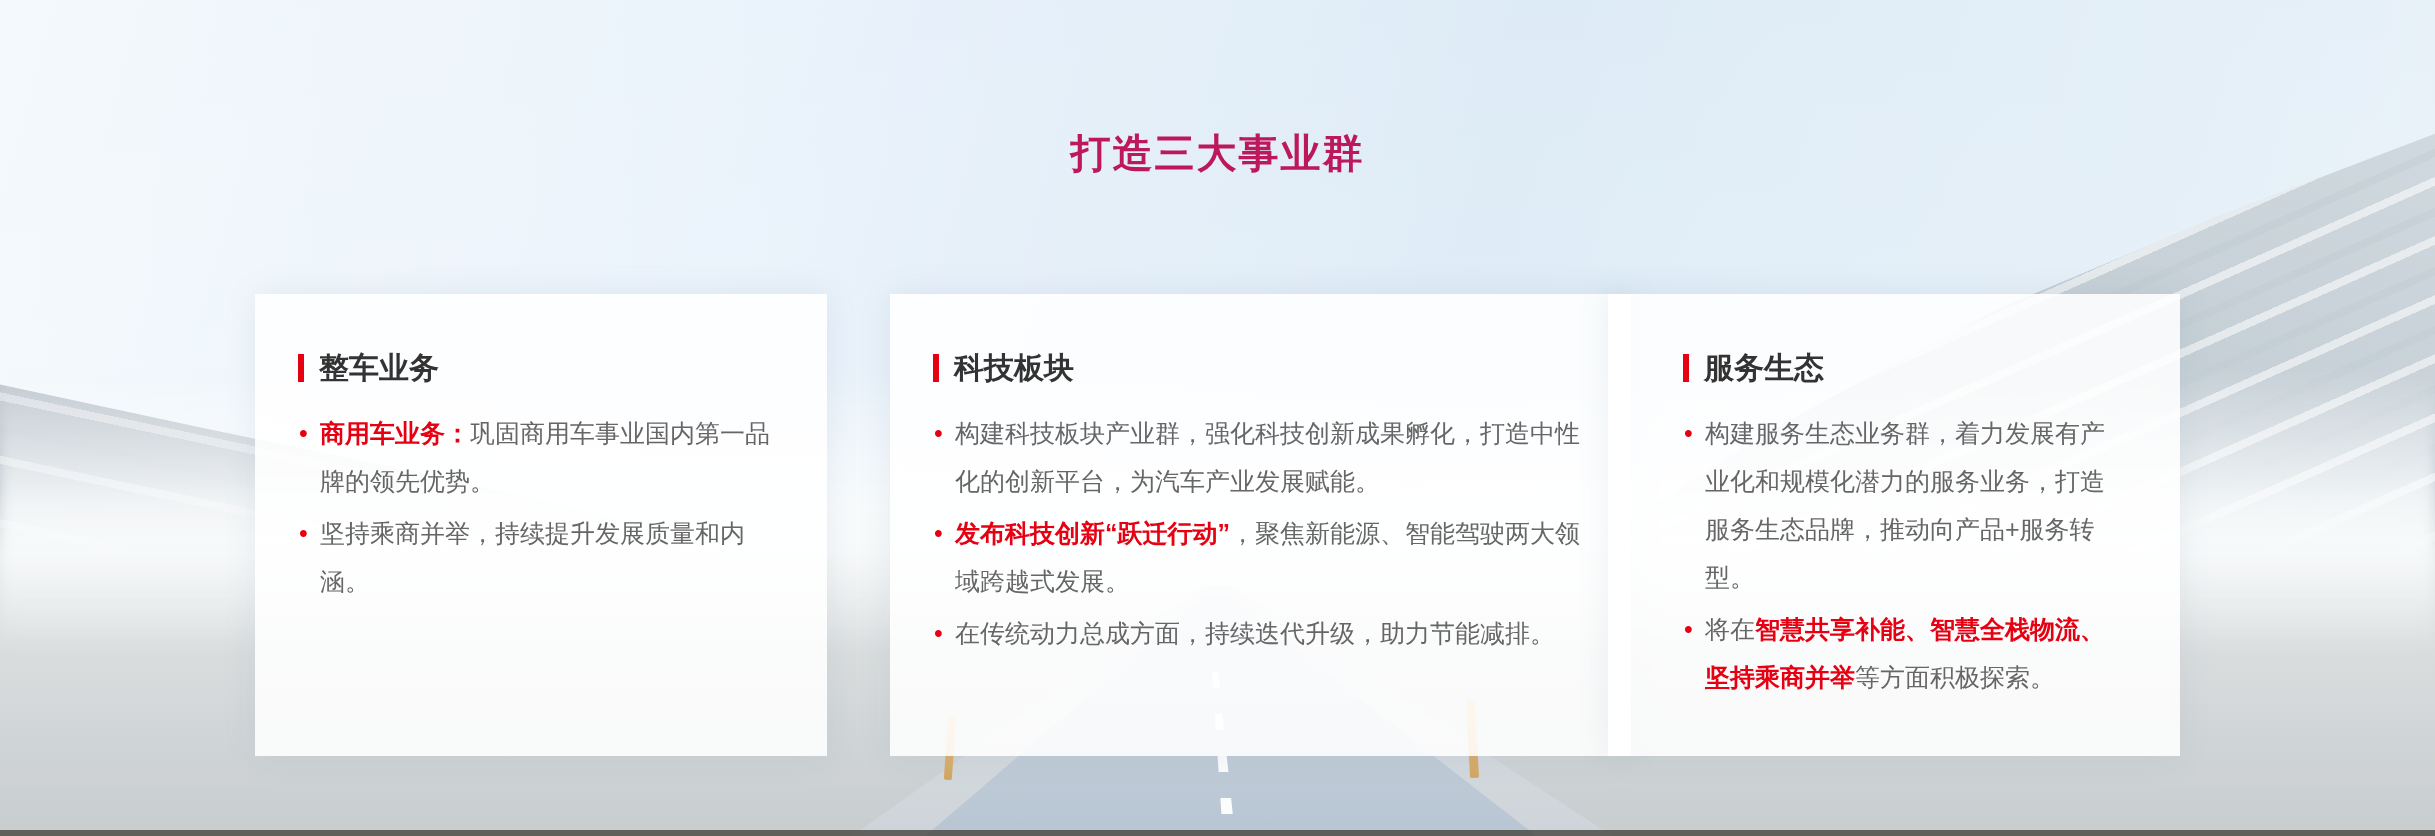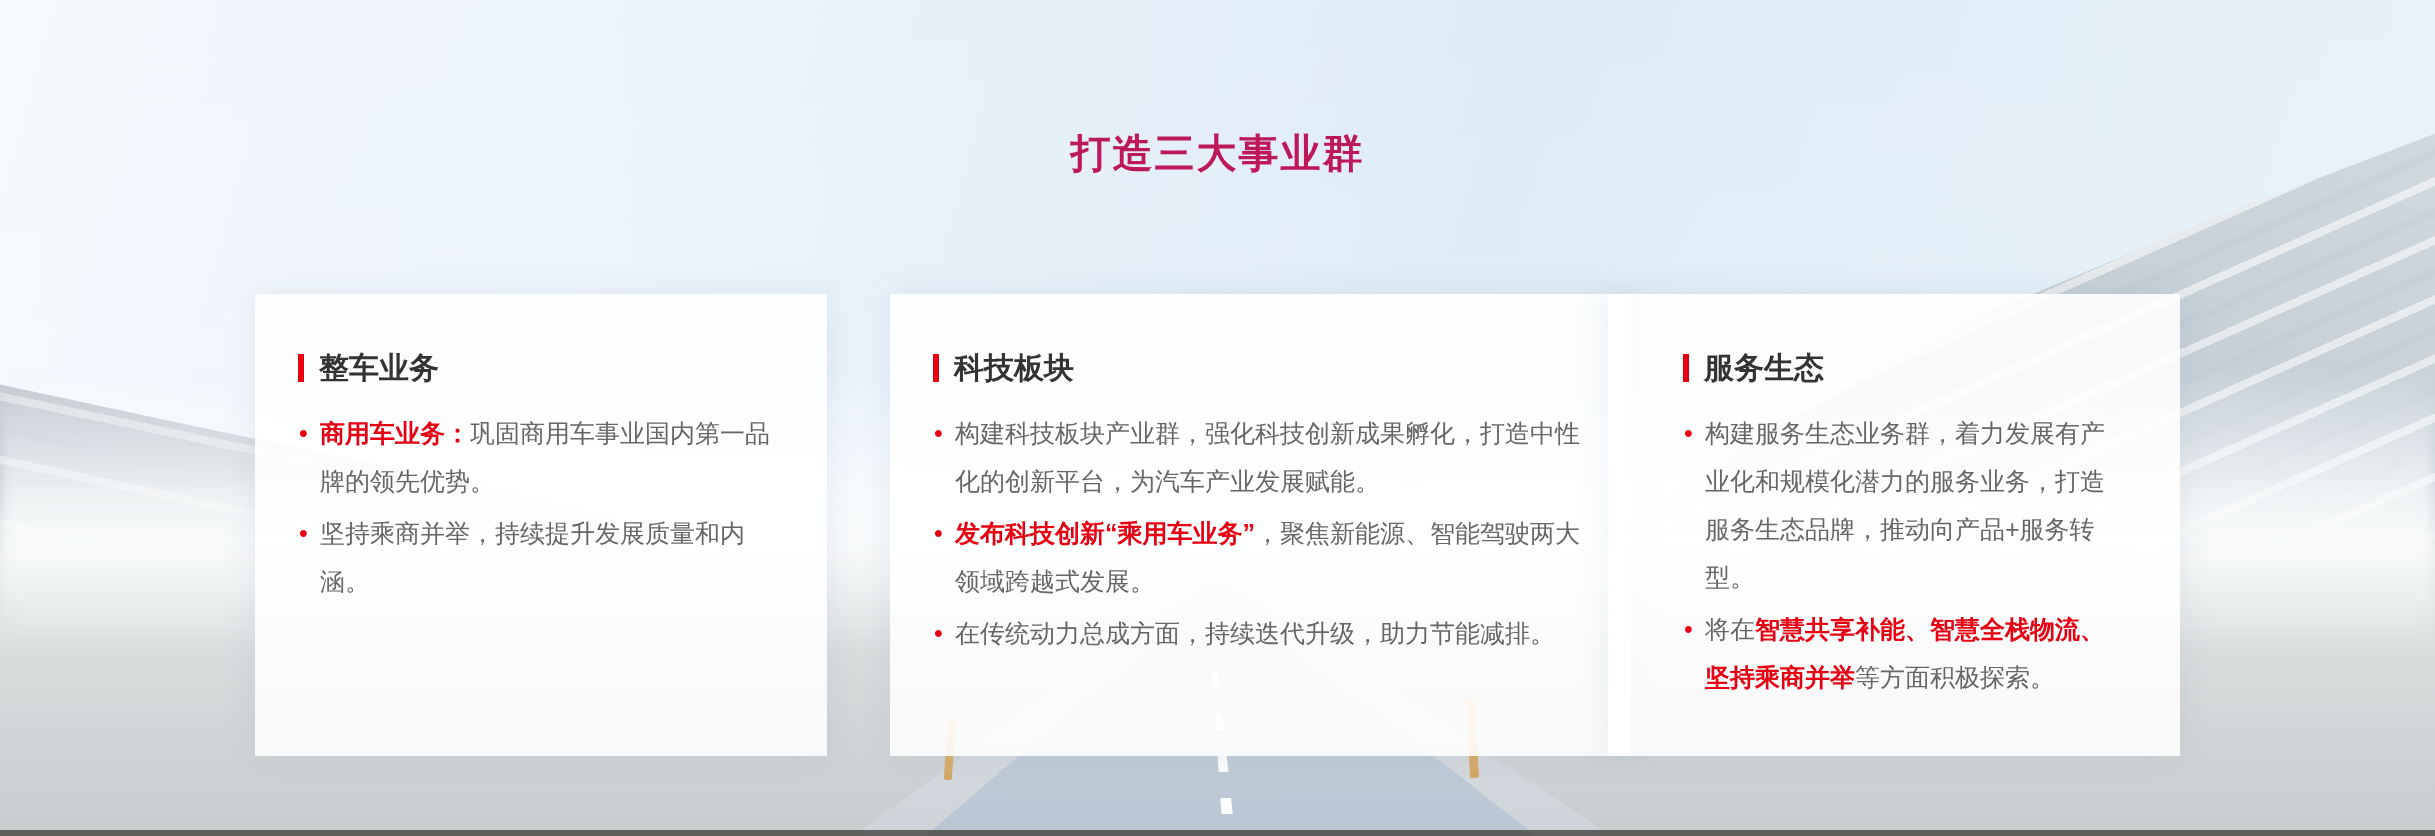--- a/index.html
+++ b/index.html
@@ -151,21 +151,21 @@
   <section class="card card-2">
     <h3 class="card-title">
       <span class="accent-bar"></span>
       <span>科技板块</span>
     </h3>
     <ul class="bullets">
       <li>
         <span>构建科技板块产业群，强化科技创新成果孵化，打造中性化的创新平台，为汽车产业发展赋能。</span>
       </li>
       <li>
-        <span class="em">发布科技创新“乘用车业务”</span><span>，聚焦新能源、智能驾驶两大领域跨越式发展。</span>
+        <span class="em">发布科技创新“跃迁行动”</span><span>，聚焦新能源、智能驾驶两大领域跨越式发展。</span>
       </li>
       <li>
         <span>在传统动力总成方面，持续迭代升级，助力节能减排。</span>
       </li>
     </ul>
   </section>
 
   <section class="card card-3">
     <h3 class="card-title">
       <span class="accent-bar"></span>

